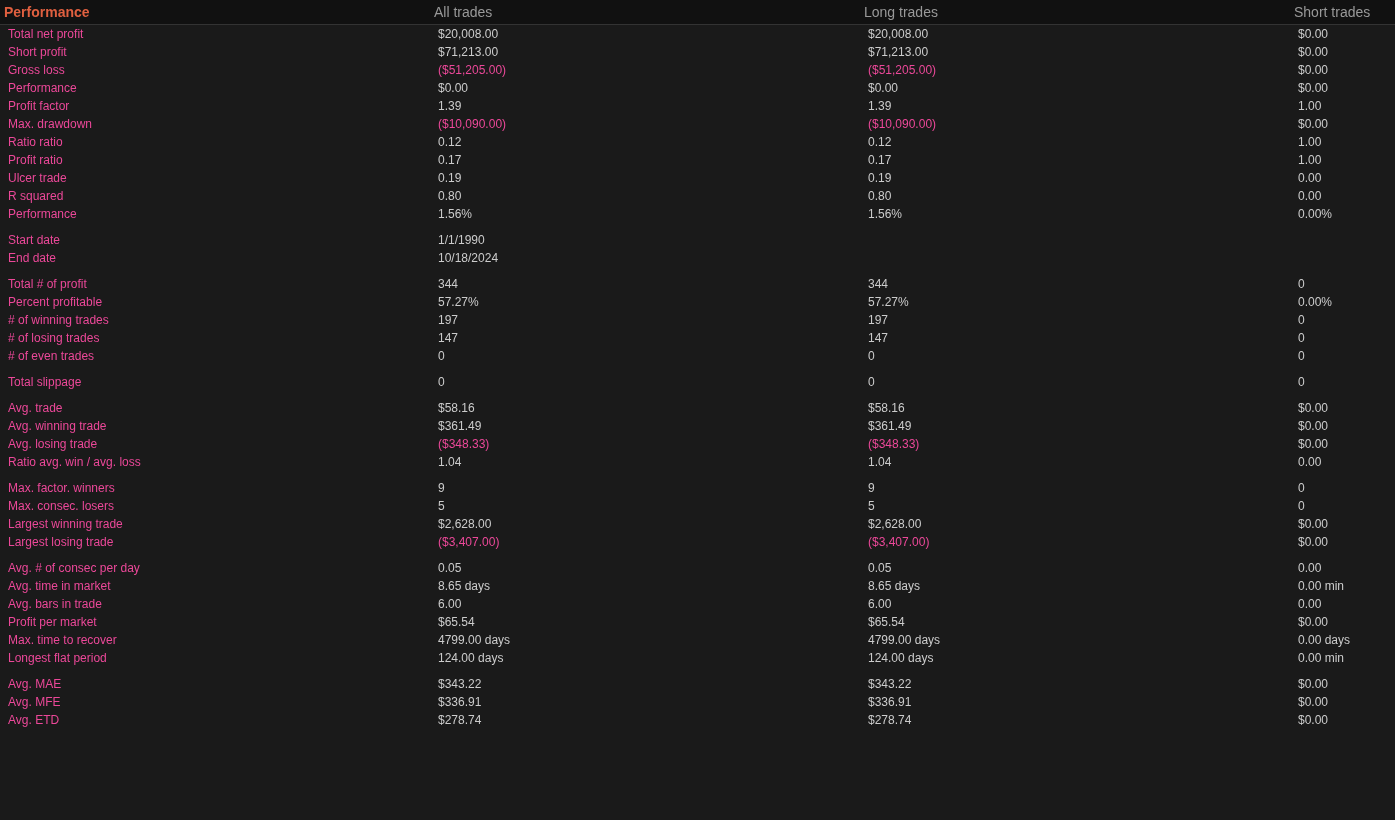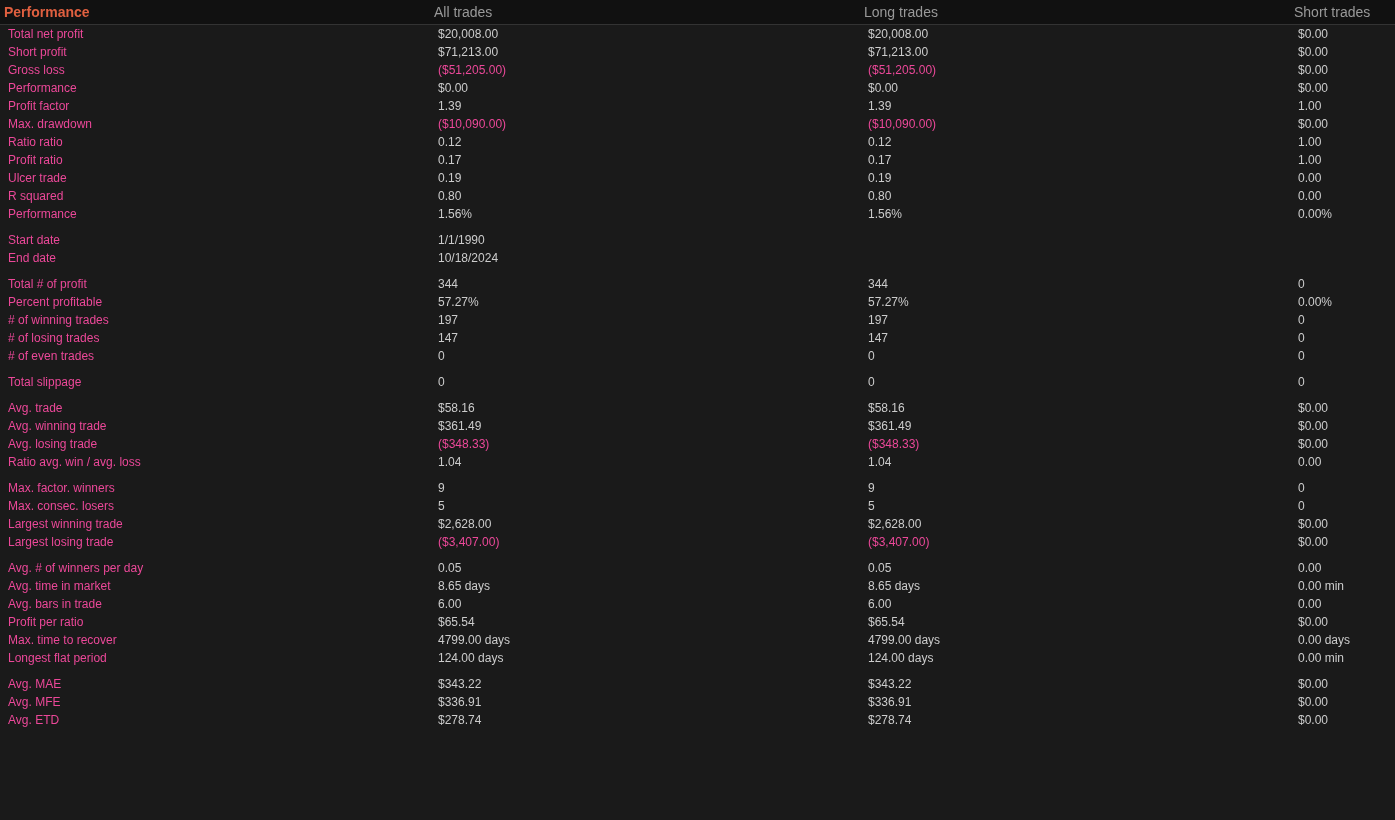--- a/index.html
+++ b/index.html
@@ -248,39 +248,39 @@
         <tr>
           <td class="label-cell">Largest losing trade</td>
           <td class="value-cell red-value">($3,407.00)</td>
           <td class="value-cell red-value">($3,407.00)</td>
           <td class="value-cell">$0.00</td>
         </tr>
         <tr class="spacer-row">
           <td colspan="4"></td>
         </tr>
         <tr>
-          <td class="label-cell">Avg. # of winners per day</td>
+          <td class="label-cell">Avg. # of consec per day</td>
           <td class="value-cell">0.05</td>
           <td class="value-cell">0.05</td>
           <td class="value-cell">0.00</td>
         </tr>
         <tr>
           <td class="label-cell">Avg. time in market</td>
           <td class="value-cell">8.65 days</td>
           <td class="value-cell">8.65 days</td>
           <td class="value-cell">0.00 min</td>
         </tr>
         <tr>
           <td class="label-cell">Avg. bars in trade</td>
           <td class="value-cell">6.00</td>
           <td class="value-cell">6.00</td>
           <td class="value-cell">0.00</td>
         </tr>
         <tr>
-          <td class="label-cell">Profit per ratio</td>
+          <td class="label-cell">Profit per market</td>
           <td class="value-cell">$65.54</td>
           <td class="value-cell">$65.54</td>
           <td class="value-cell">$0.00</td>
         </tr>
         <tr>
           <td class="label-cell">Max. time to recover</td>
           <td class="value-cell">4799.00 days</td>
           <td class="value-cell">4799.00 days</td>
           <td class="value-cell">0.00 days</td>
         </tr>

